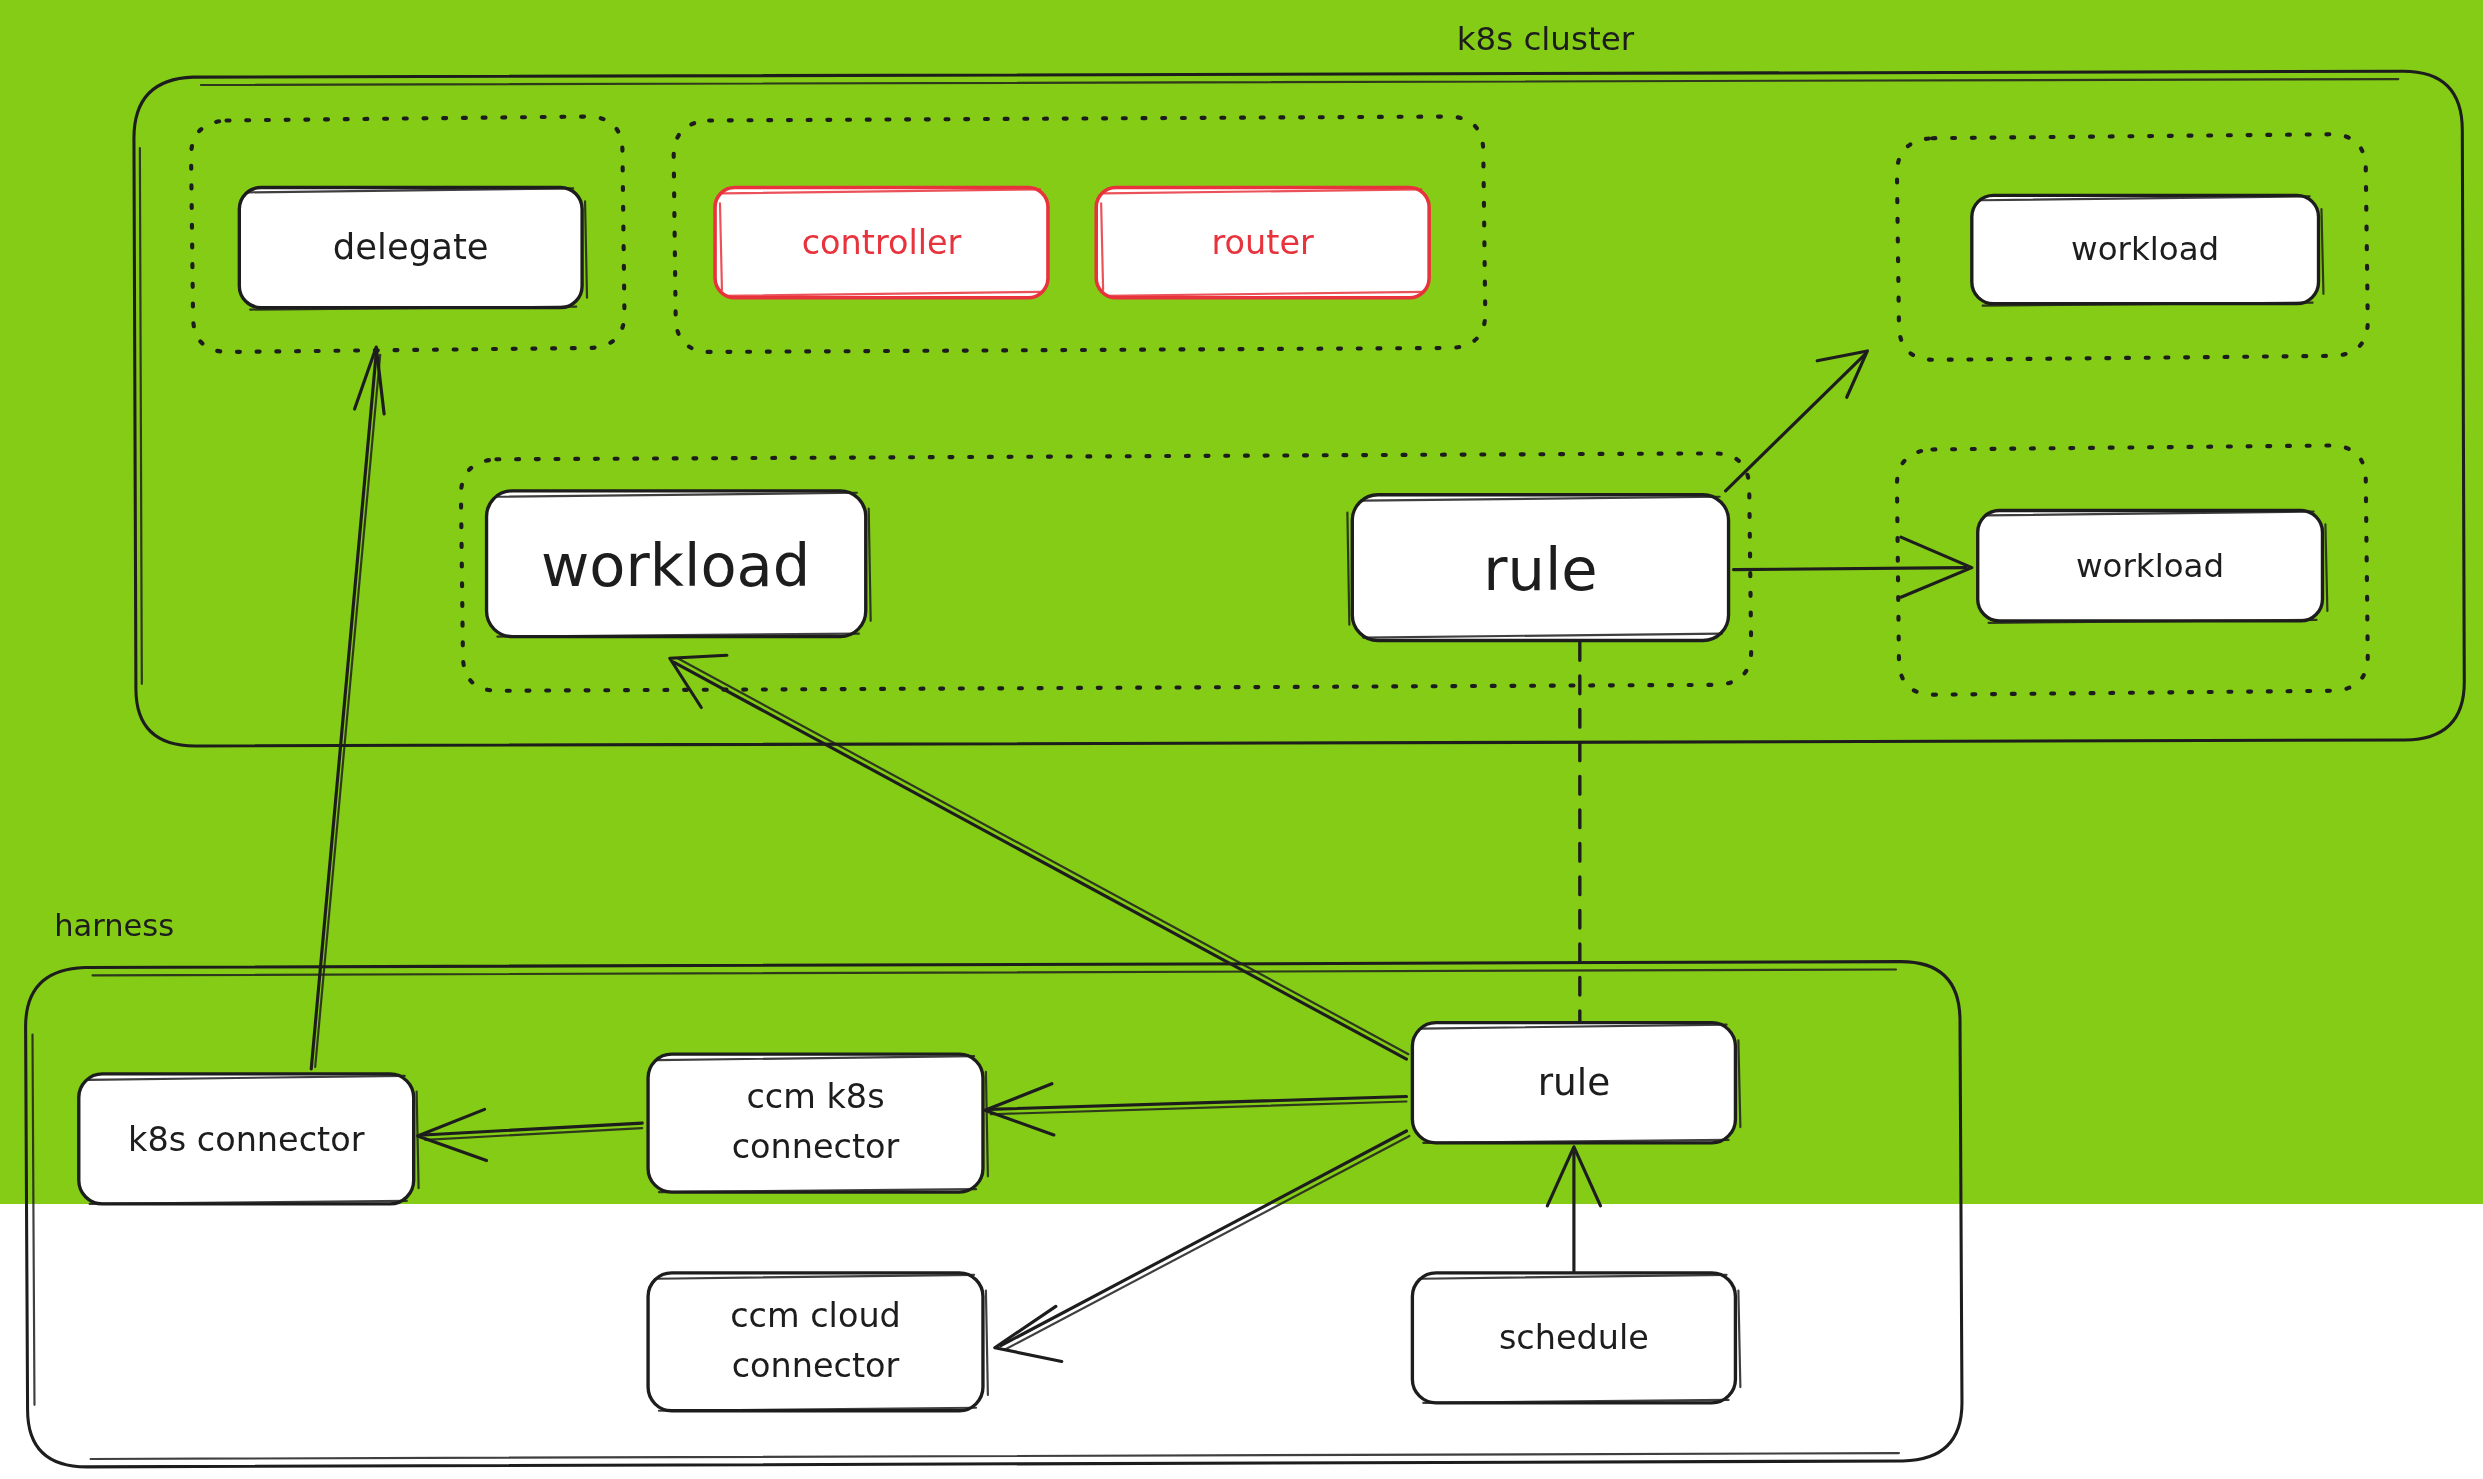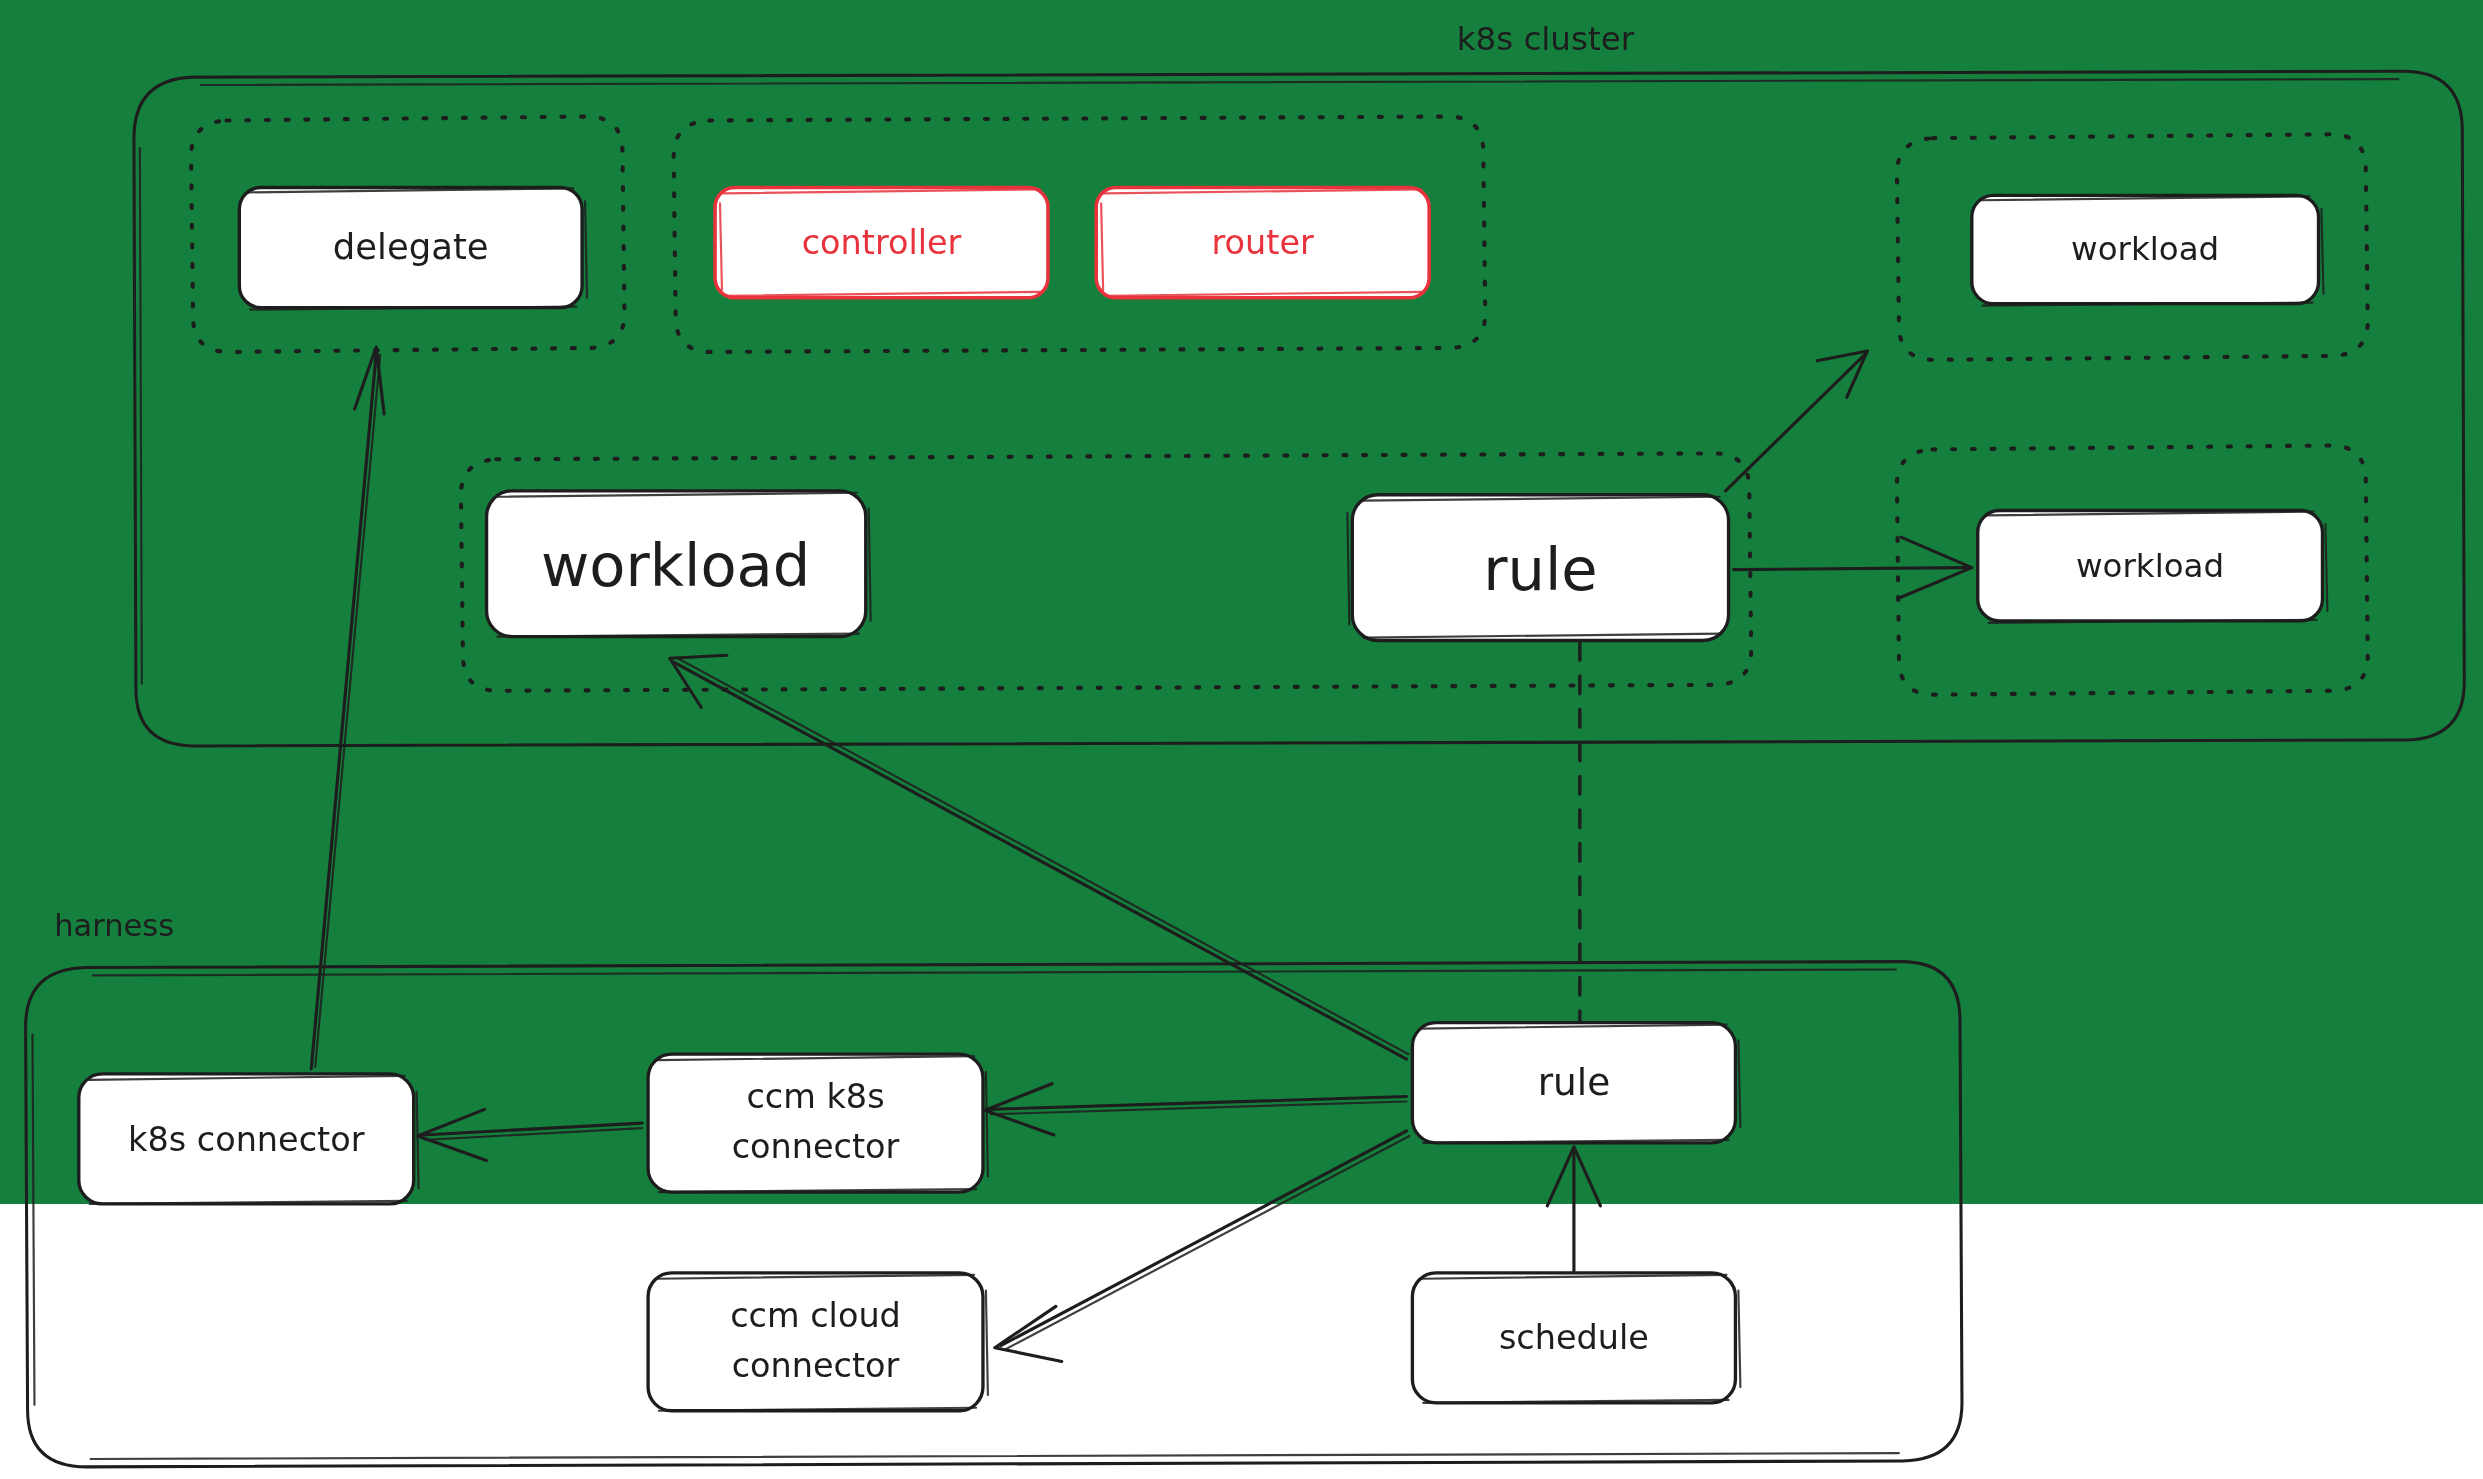--- a/index.html
+++ b/index.html
@@ -1,20 +1,20 @@
 <!DOCTYPE html>
 <html><head>
 <meta charset="utf-8">
 <style>
   html,body{margin:0;padding:0;background:#ffffff;}
   body{
     width:2483px;height:1480px;overflow:hidden;
     font-family:"DejaVu Sans", sans-serif;
   }
-  #stage{position:relative;width:2483px;height:1204px;background:#15803d;text-decoration:underline;}
+  #stage{position:relative;width:2483px;height:1204px;background:#84cc16;text-decoration:underline;}
   svg#diagram{position:absolute;top:0;left:0;width:2483px;height:1480px;}
 
   .node-label{
     font-family:"DejaVu Sans", sans-serif;
     text-anchor:middle;
     dominant-baseline:middle;
     fill:#1d1d1d;
     font-weight:400;
   }
   .node-label.red{fill:#e8323c;}

